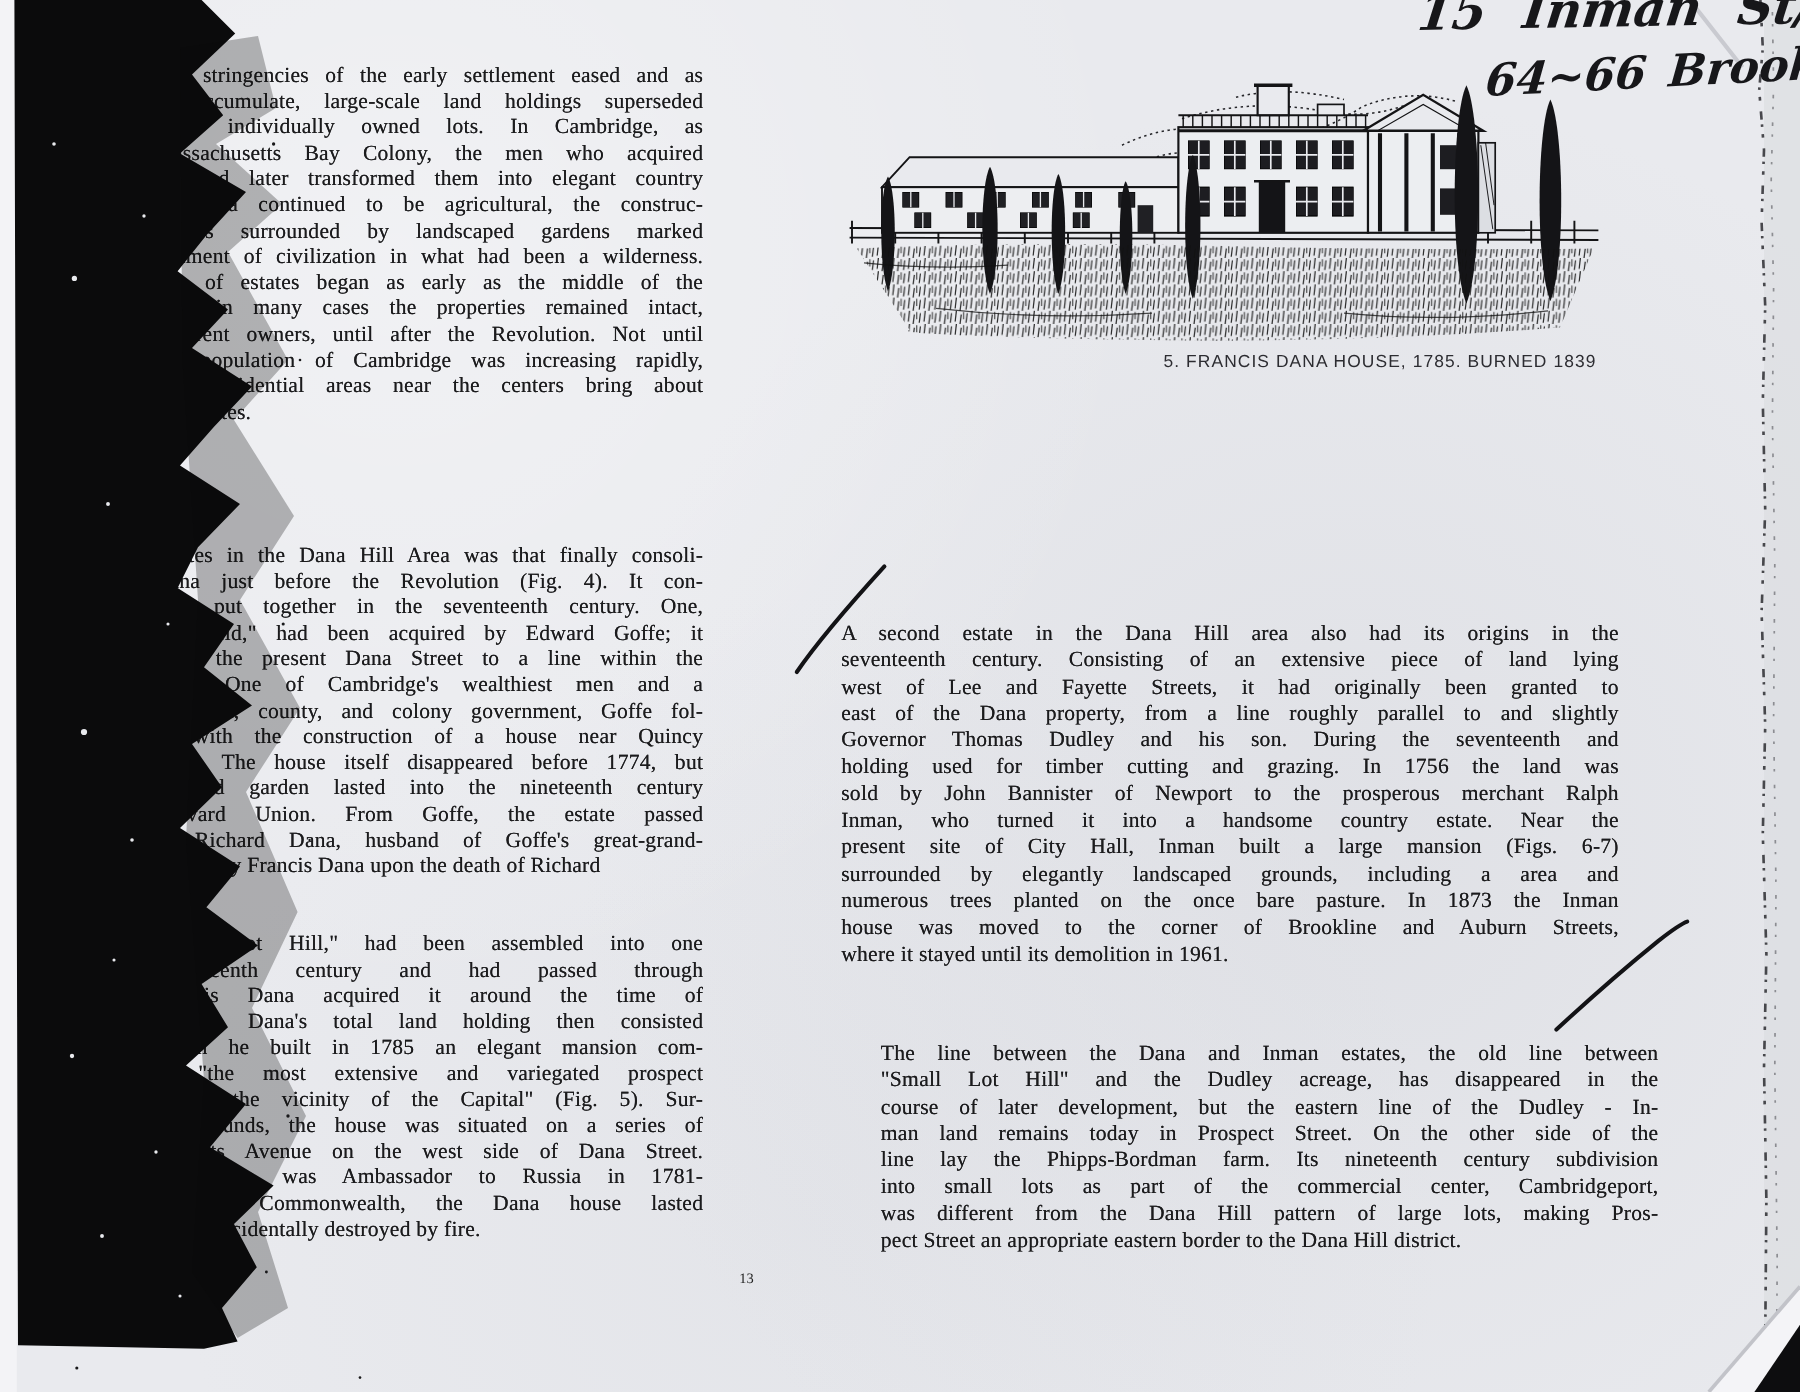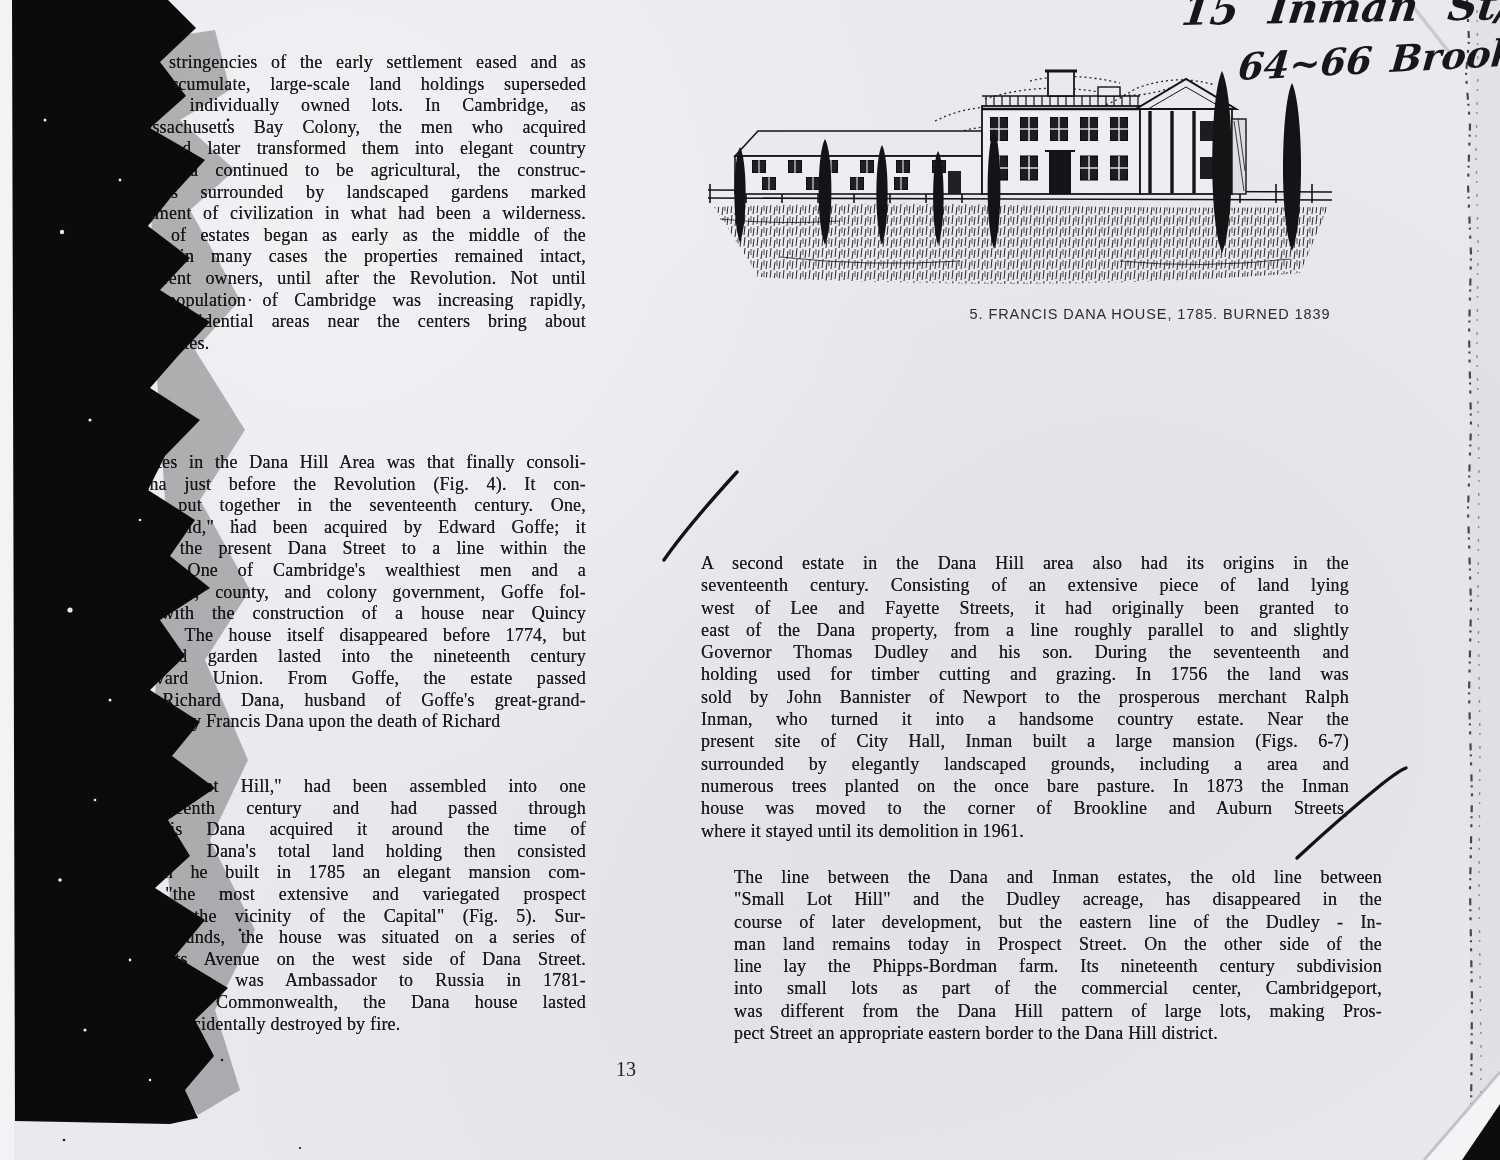--- a/index.html
+++ b/index.html
@@ -20,25 +20,25 @@
     text-align:justify;text-align-last:justify;
     white-space:normal;overflow:hidden;
     height:var(--lh);line-height:var(--lh);
     letter-spacing:.2px;
     text-shadow:0 0 .5px rgba(10,10,10,.8);
   }
   .para .tline:last-child{text-align-last:left;}
   .leftcol .tline{--lh:21.6px;font-size:18px;}
   .rightcol .tline{--lh:22.3px;font-size:18px;}
   .caption{
-    position:absolute;left:940px;top:306px;width:420px;z-index:2;
+    position:absolute;left:940px;top:294px;width:420px;z-index:2;
     font-family:"Liberation Sans", sans-serif;font-size:14.5px;
     letter-spacing:.9px;color:#2c2c31;text-align:center;
   }
-  .pagenum{position:absolute;left:616px;top:1058px;z-index:2;font-size:20px;color:#222;}
+  .pagenum{position:absolute;left:616px;top:1058px;z-index:2;font-size:12px;color:#222;}
   .hand{
     position:absolute;z-index:4;
     font-family:"DejaVu Serif", serif;font-style:italic;font-weight:700;color:#17171a;
     white-space:nowrap;
   }
   .hand1{left:1182px;top:-16px;font-size:41px;word-spacing:16px;transform:rotate(-1deg) skewX(-8deg);}
   .hand2{left:1238px;top:34px;font-size:37px;word-spacing:6px;transform:rotate(-3deg) skewX(-8deg);}
   .overlay{position:absolute;left:0;top:0;z-index:3;pointer-events:none;}
   .figure{position:absolute;left:700px;top:60px;width:640px;height:232px;z-index:2;}
 </style>
@@ -91,21 +91,21 @@
         <div class="tline">or in the vicinity of the Capital" (Fig. 5). Sur-</div>
         <div class="tline">ed grounds, the house was situated on a series of</div>
         <div class="tline">chusetts Avenue on the west side of Dana Street.</div>
         <div class="tline">man who was Ambassador to Russia in 1781-</div>
         <div class="tline">of the Commonwealth, the Dana house lasted</div>
         <div class="tline">it was accidentally destroyed by fire.</div>
       </div>
   </div>
 
   <div class="tcol rightcol">
-    <div class="para" style="left:701px;top:552px;width:648px;">
+    <div class="para" style="left:701px;top:516px;width:648px;">
         <div class="tline">A second estate in the Dana Hill area also had its origins in the</div>
         <div class="tline">seventeenth century. Consisting of an extensive piece of land lying</div>
         <div class="tline">west of Lee and Fayette Streets, it had originally been granted to</div>
         <div class="tline">east of the Dana property, from a line roughly parallel to and slightly</div>
         <div class="tline">Governor Thomas Dudley and his son. During the seventeenth and</div>
         <div class="tline">holding used for timber cutting and grazing. In 1756 the land was</div>
         <div class="tline">sold by John Bannister of Newport to the prosperous merchant Ralph</div>
         <div class="tline">Inman, who turned it into a handsome country estate. Near the</div>
         <div class="tline">present site of City Hall, Inman built a large mansion (Figs. 6-7)</div>
         <div class="tline">surrounded by elegantly landscaped grounds, including a area and</div>

